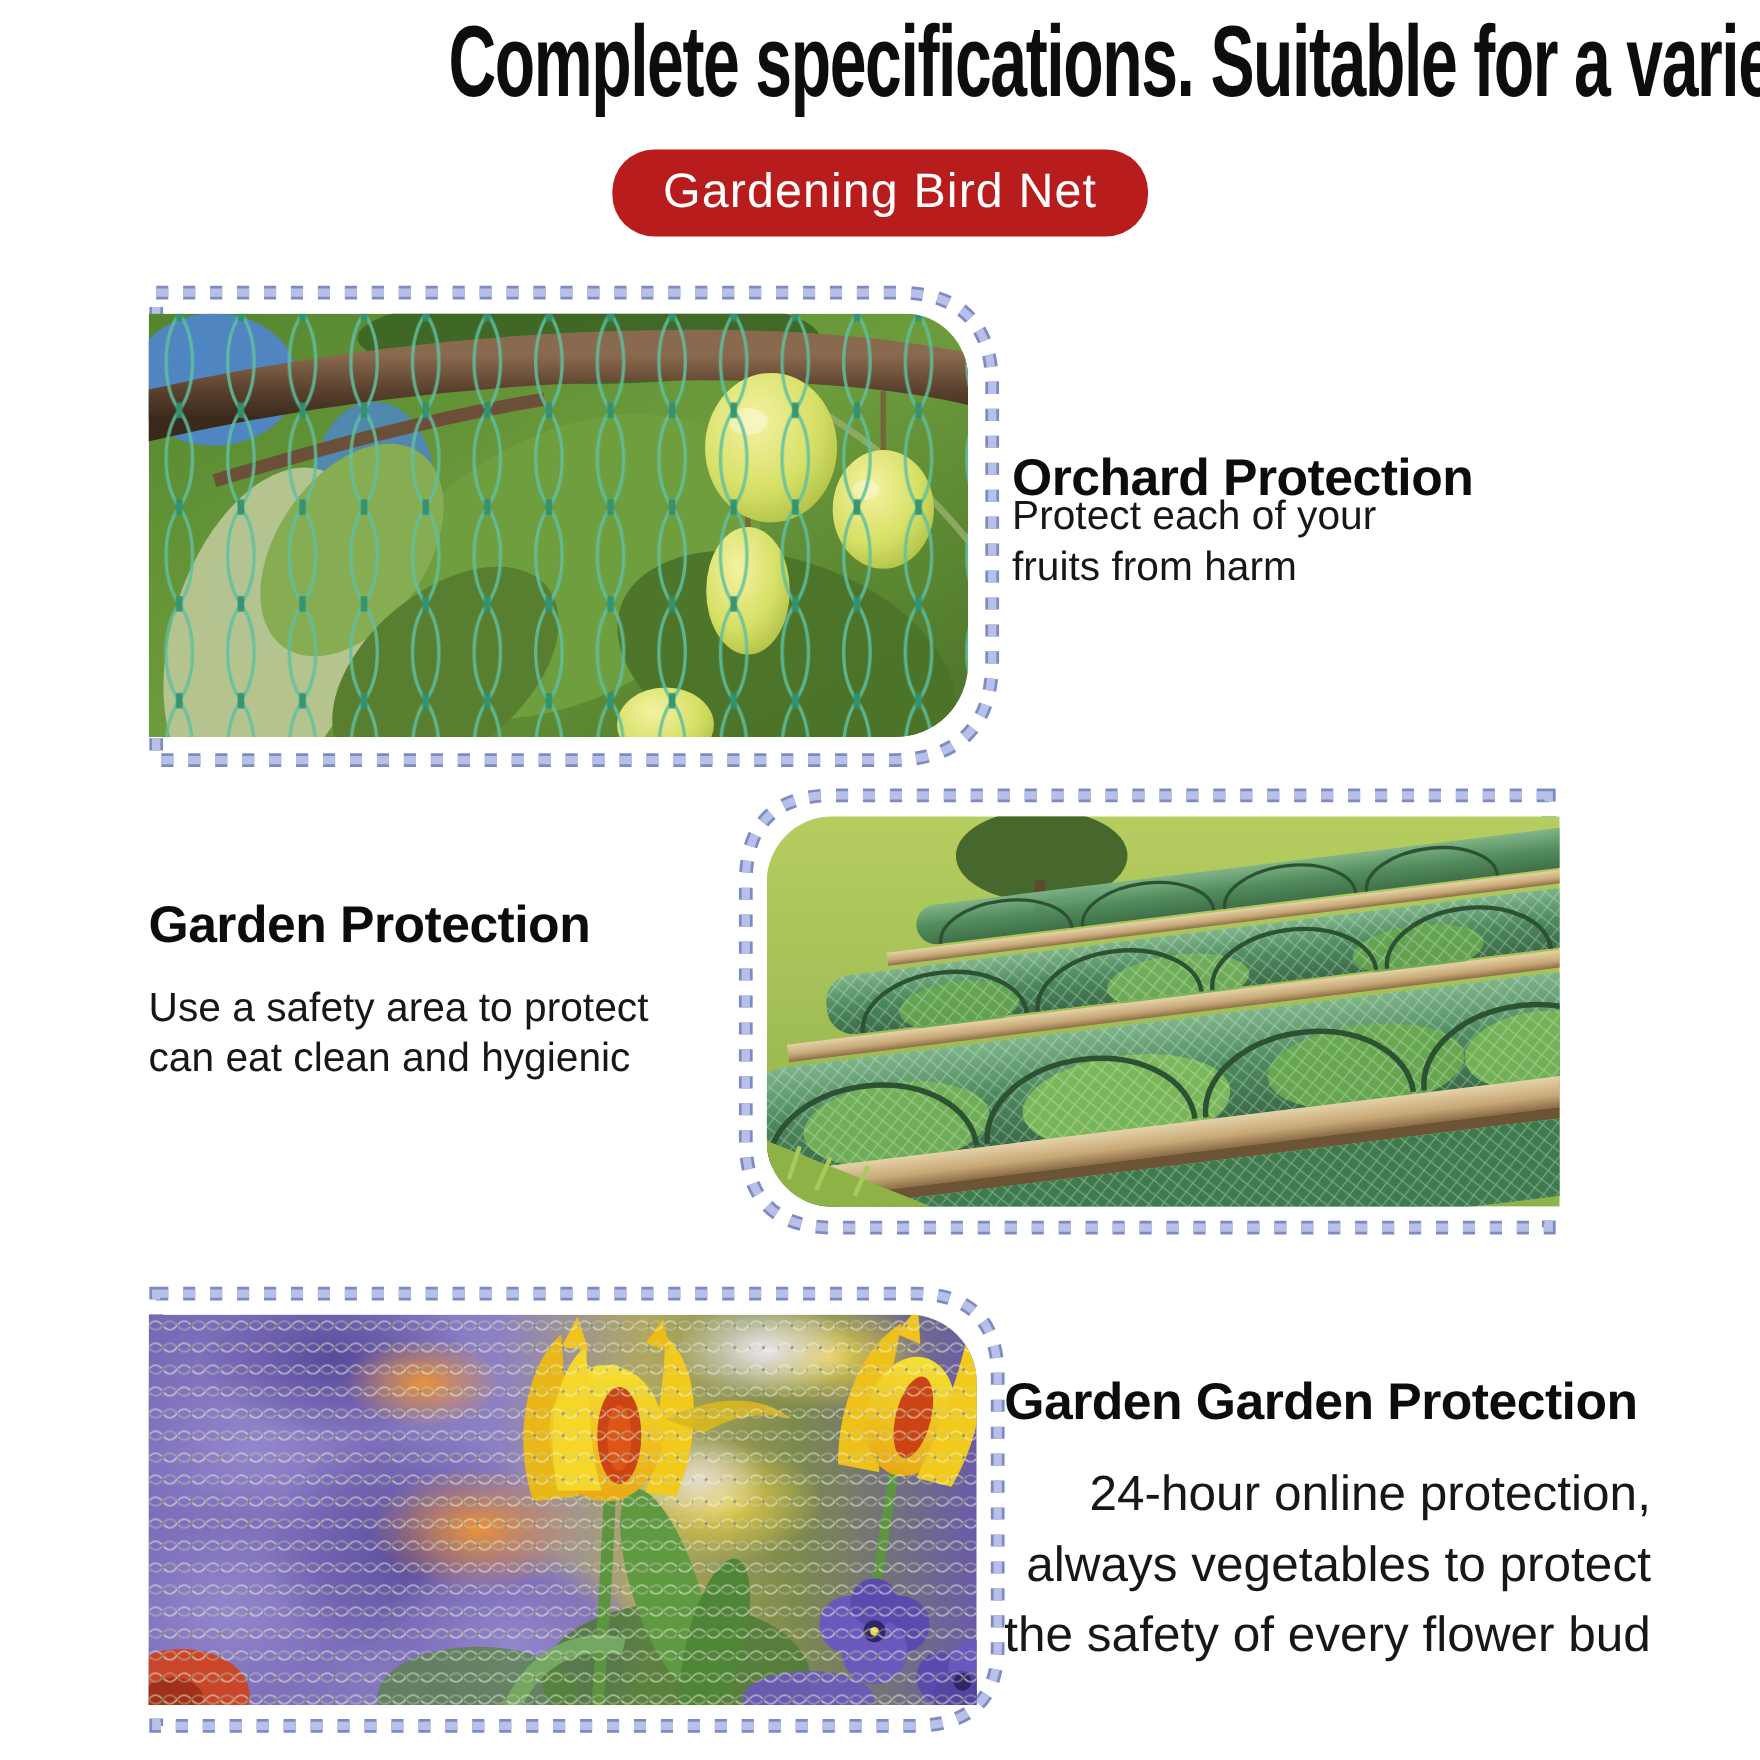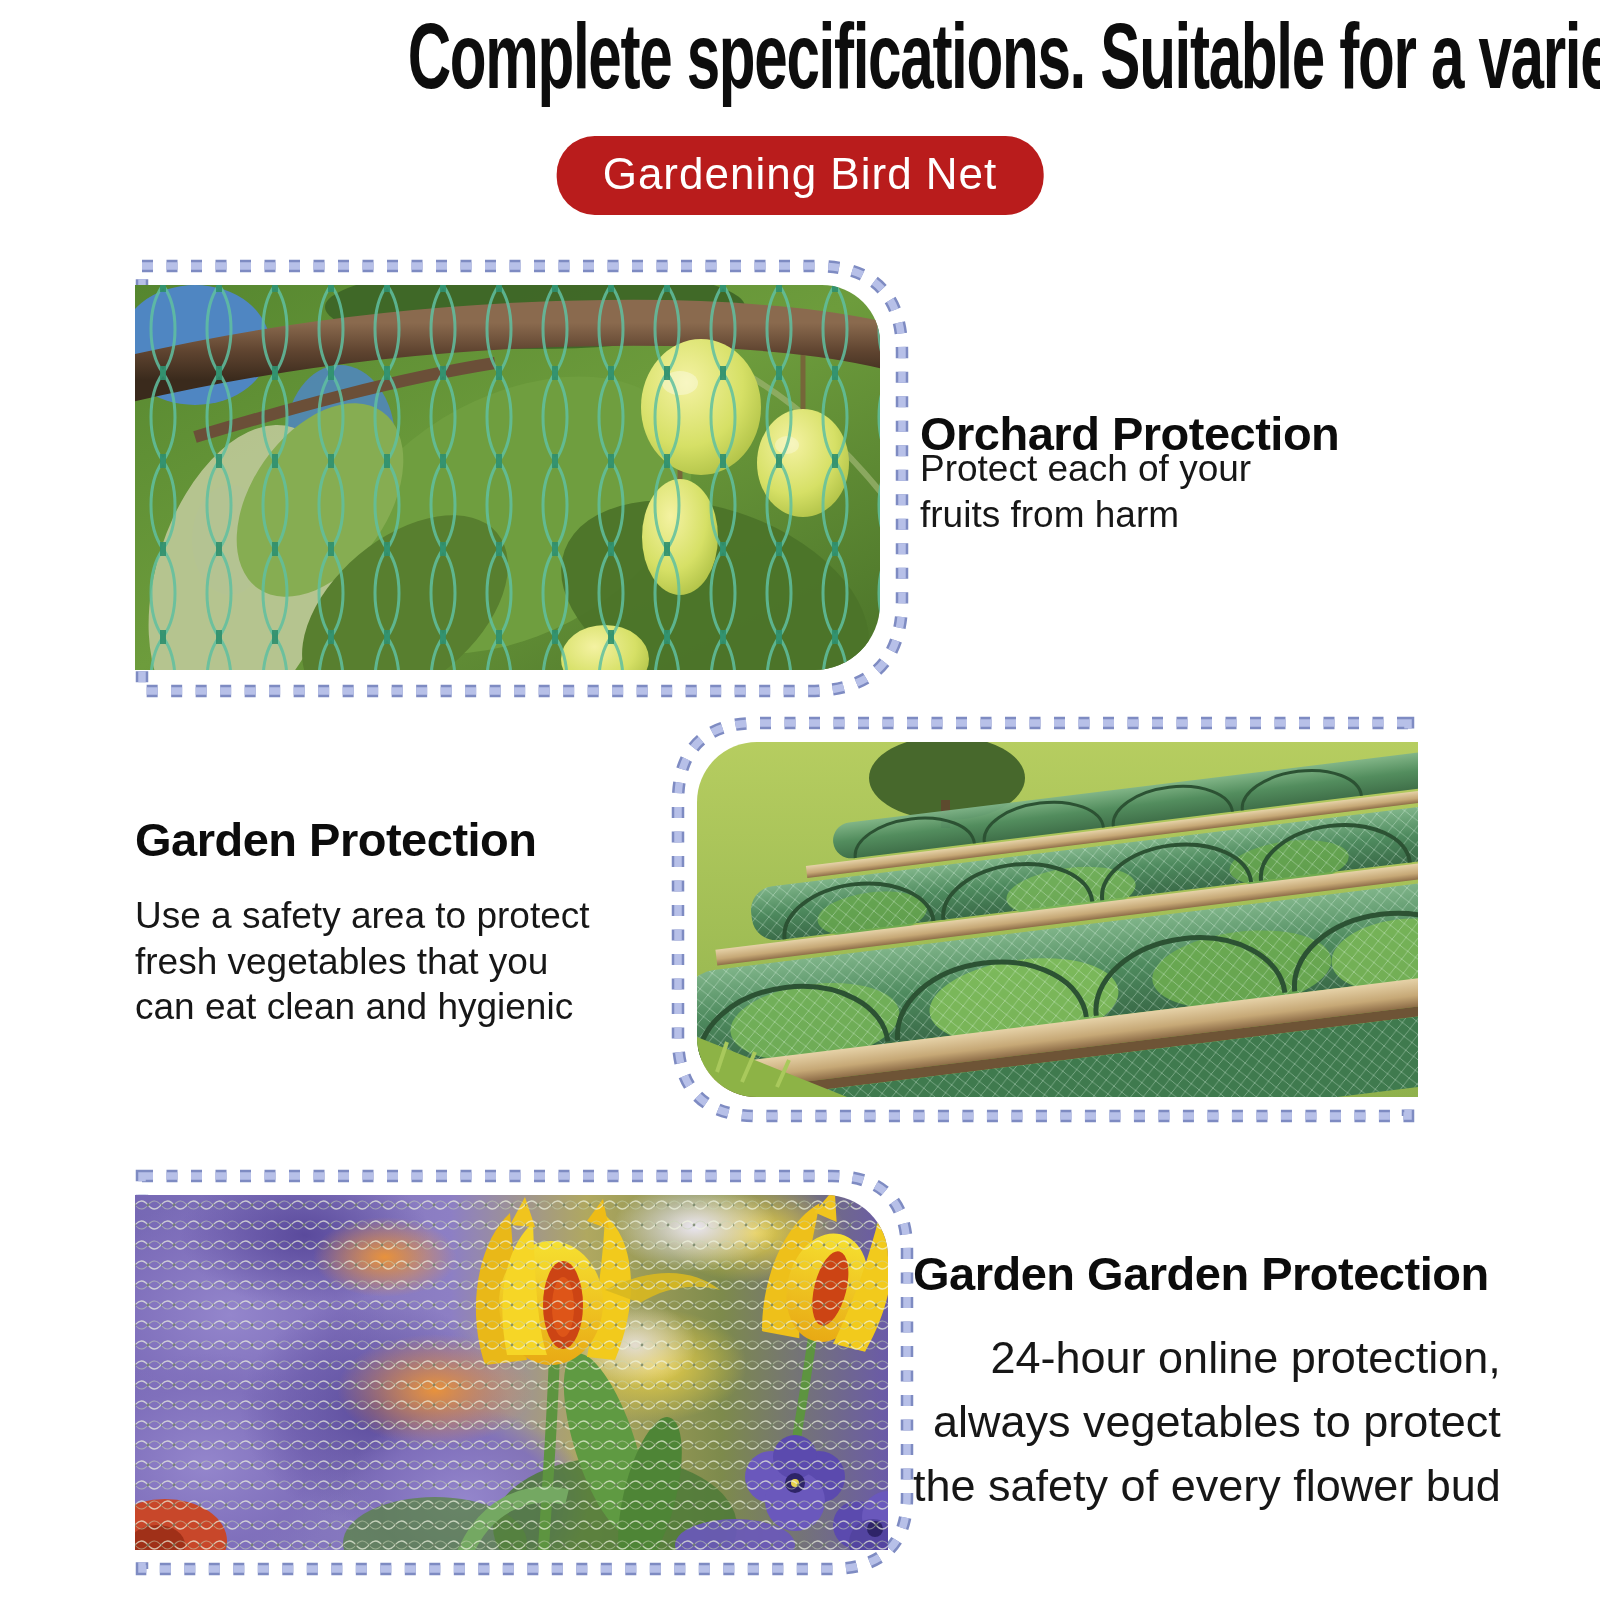--- a/index.html
+++ b/index.html
@@ -267,21 +267,20 @@
 
   <h2 class="sec-heading h1x">Orchard Protection</h2>
   <p class="sec-body b1x">
     <span class="line">Protect each of your</span>
     <span class="line">fruits from harm</span>
   </p>
 
   <h2 class="sec-heading h2x">Garden Protection</h2>
   <p class="sec-body b2x">
     <span class="line">Use a safety area to protect</span>
-    <span class="line">fresh vegetables that you</span>
     <span class="line">can eat clean and hygienic</span>
   </p>
 
   <h2 class="sec-heading h3x">Garden Garden Protection</h2>
   <p class="sec-body b3x">
     <span class="line">24-hour online protection,</span>
     <span class="line">always vegetables to protect</span>
     <span class="line">the safety of every flower bud</span>
   </p>
 

